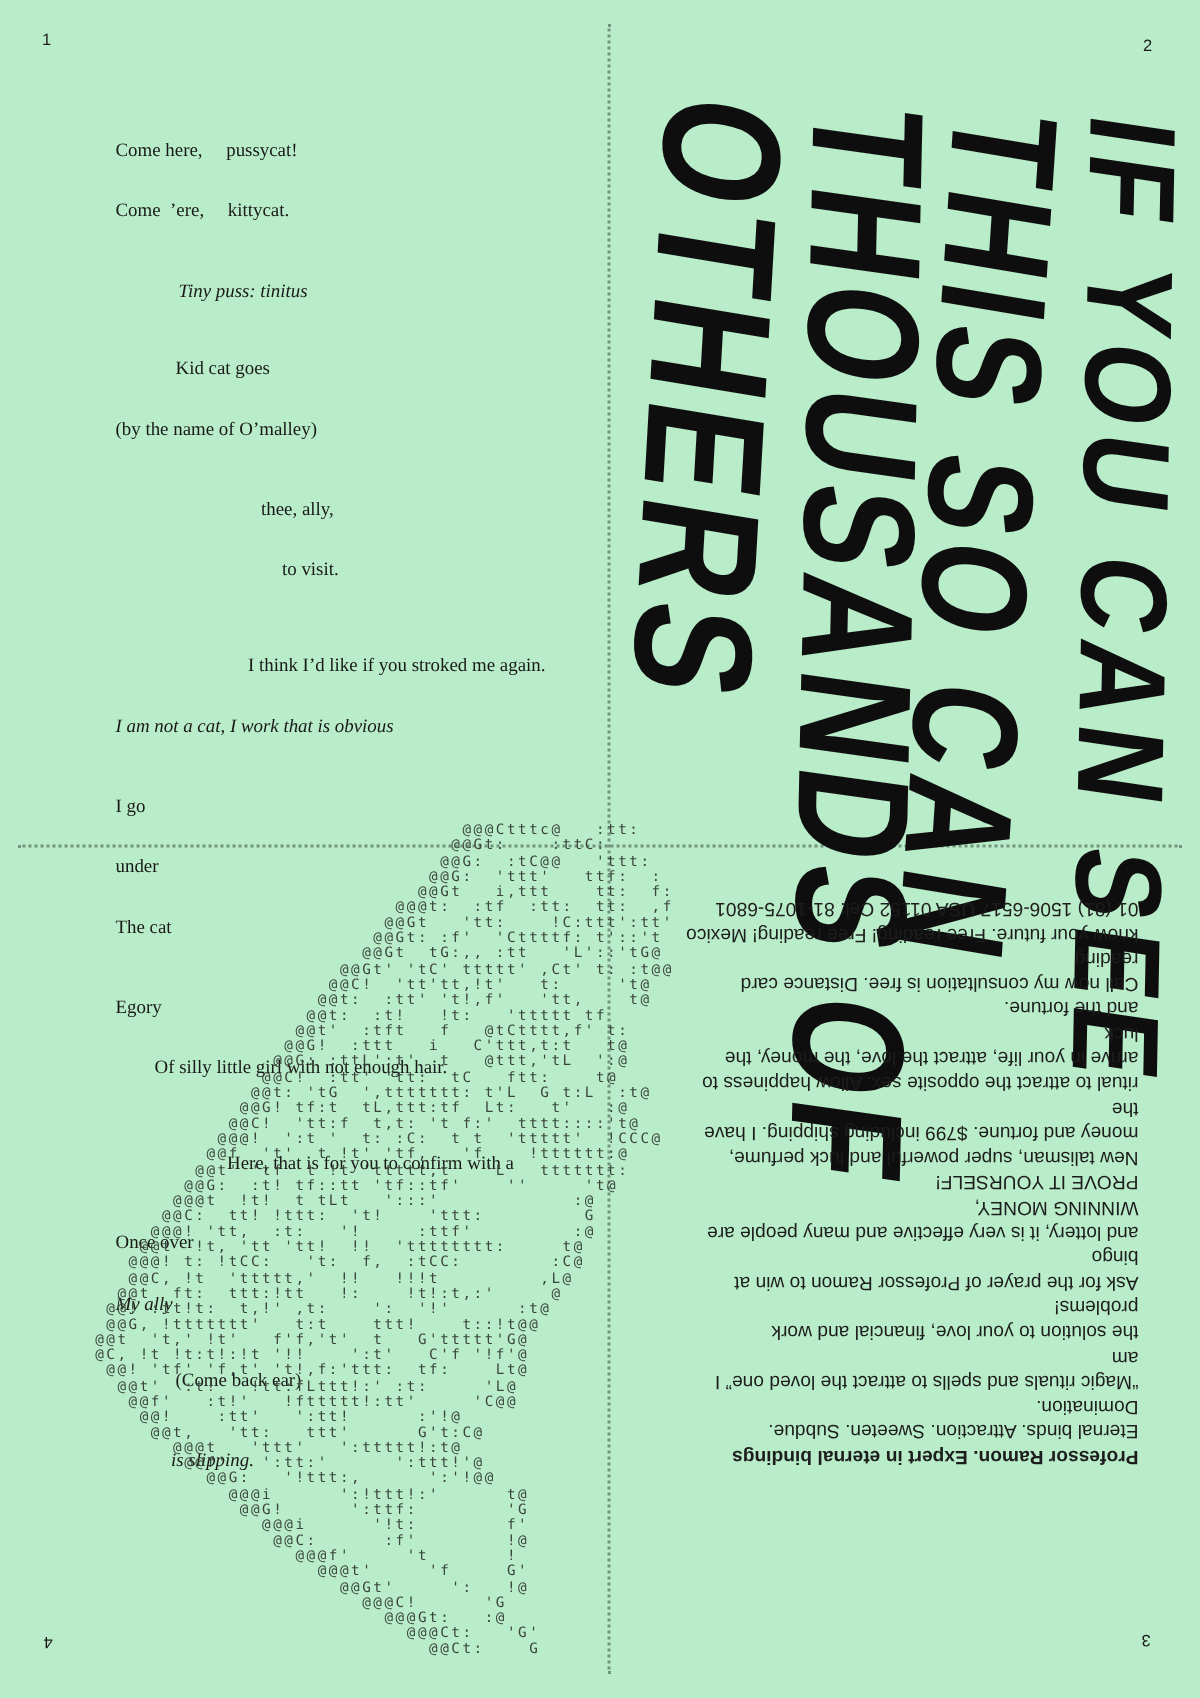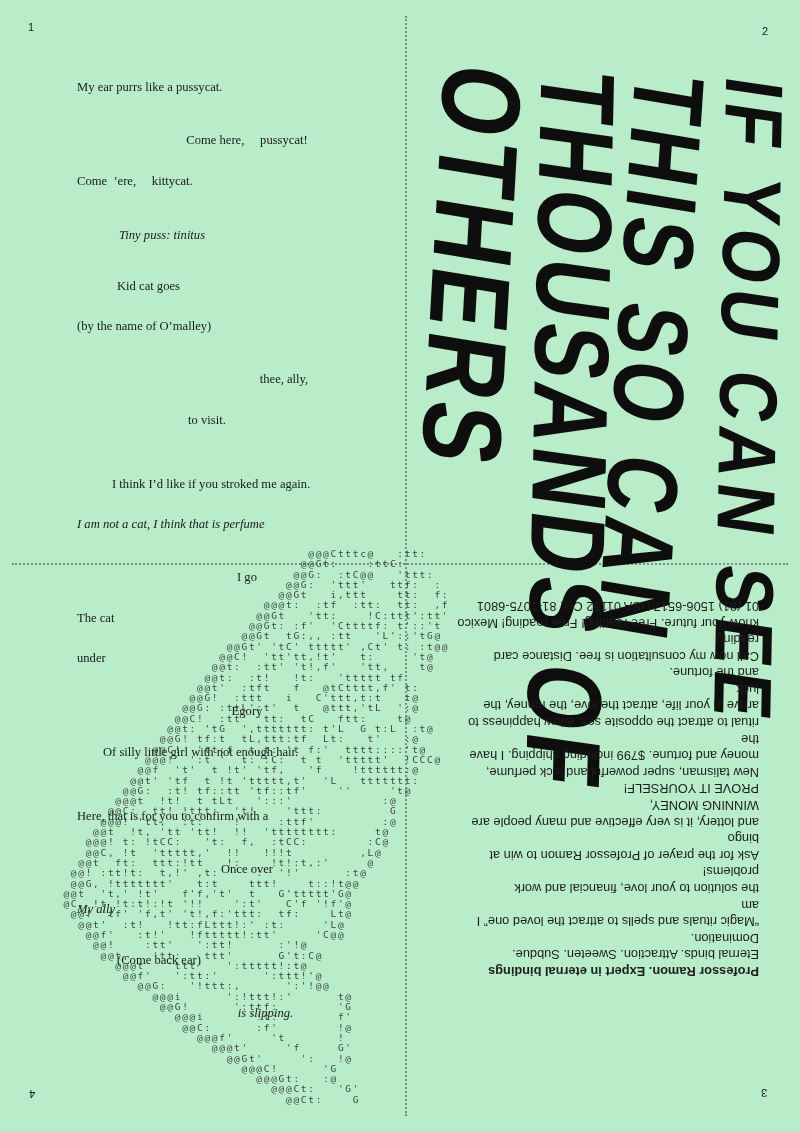--- a/index.html
+++ b/index.html
@@ -18,22 +18,22 @@
   .pn1{left:28px;top:22px;}
   .pn2{left:762px;top:26px;}
   .pn3{left:761px;top:1087px;transform:rotate(180deg);}
   .pn4{left:29px;top:1088px;transform:rotate(180deg);}
 
   
   .poem{position:absolute;left:77px;top:54px;width:340px;color:#191919;
         font-family:"Liberation Serif",serif;font-size:12.6px;line-height:13.5px;
         white-space:pre;}
   .poem .i{font-style:italic;}
-  .g10{margin-top:10.5px;margin-left:40px;} .g12{margin-top:12.5px;text-align:center;} .g13{margin-top:13.5px;margin-left:42px;} .g23{margin-top:23.5px;}
-  .ind-thee{margin-left:74px;} .ind-visit{margin-left:111px;}
+  .g10{margin-top:10.5px;margin-left:40px;} .g12{margin-top:12.5px;} .g13{margin-top:13.5px;margin-left:42px;} .g23{margin-top:23.5px;text-align:center;}
+  .ind-thee{margin-left:97px;} .ind-visit{margin-left:111px;}
   .ind-think{margin-left:35px;} .ind-silly{margin-left:26px;} .ind-slip{margin-left:37px;}
 
   
   .headline{position:absolute;left:202px;top:287px;width:790px;height:360px;
             transform:rotate(92.5deg);color:#0e0e0e;font-weight:bold;}
   .hl{display:block;white-space:nowrap;transform-origin:left center;}
   .hl1{font-size:82px;line-height:80px;letter-spacing:7px;
        transform:scaleX(.85) skewX(-8deg) rotate(-1.2deg);}
   .hl2{font-size:100px;line-height:88px;letter-spacing:8px;
        transform:scaleX(.78) skewX(-8deg) rotate(1deg);}
@@ -60,33 +60,32 @@
 
   <div class="fold-v"></div>
   <div class="fold-h"></div>
 
   <div class="pagenum pn1">1</div>
   <div class="pagenum pn2">2</div>
   <div class="pagenum pn3">3</div>
   <div class="pagenum pn4">4</div>
 
   <section class="poem">
-    <div>My ear purrs like a pussycat.</div>
     <div class="g12">Come here,     pussycat!</div>
     <div>Come  ’ere,     kittycat.</div>
     <div class="g13 i">Tiny puss: tinitus</div>
     <div class="g10">Kid cat goes</div>
     <div>(by the name of O’malley)</div>
     <div class="g12 ind-thee">thee, ally,</div>
     <div class="ind-visit">to visit.</div>
     <div class="g23 ind-think">I think I’d like if you stroked me again.</div>
-    <div class="i">I am not a cat, I think that is perfume</div>
+    <div class="i">I am not a cat, I work that is obvious</div>
     <div class="g12">I go</div>
+    <div>under</div>
     <div>The cat</div>
-    <div>under</div>
     <div class="g12">Egory</div>
     <div class="ind-silly">Of silly little girl with not enough hair.</div>
     <div class="g23">Here, that is for you to confirm with a</div>
     <div class="g12">Once over</div>
     <div class="i">My ally</div>
     <div class="g10">(Come back ear)</div>
     <div class="g12 i ind-slip">is slipping.</div>
   </section>
 
   <section class="headline">

